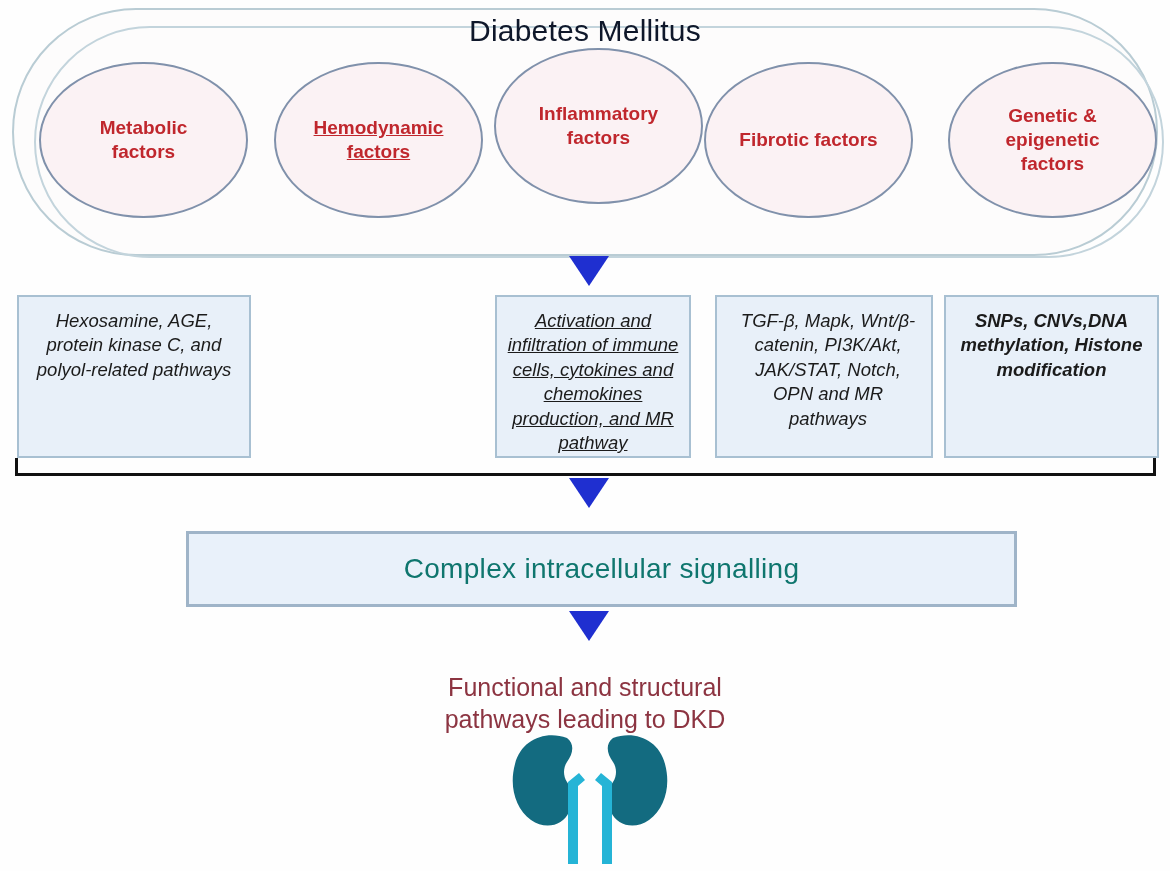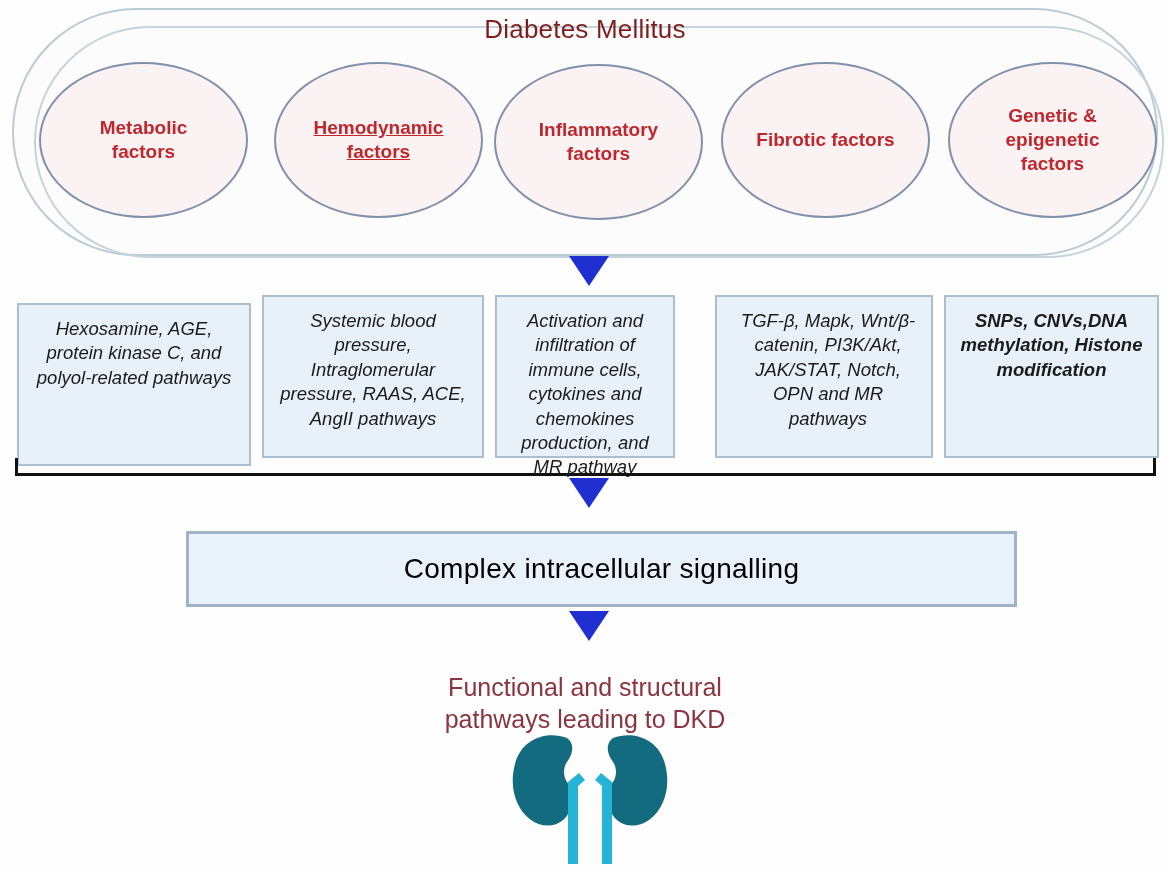--- a/index.html
+++ b/index.html
@@ -40,22 +40,22 @@
     border-radius: 116px;
     background: transparent;
     box-sizing: border-box;
   }
   .dm-title {
     position: absolute;
     left: 0;
     top: 14px;
     width: 1170px;
     text-align: center;
-    font-size: 26px;
-    color: #7f1d1d;
+    font-size: 30px;
+    color: #0f172a;
     font-weight: 400;
     letter-spacing: 0.2px;
   }
 
   
   .ellipse {
     position: absolute;
     width: 209px;
     height: 156px;
     border-radius: 50%;
@@ -68,22 +68,22 @@
     text-align: center;
     color: #c0272d;
     font-weight: bold;
     font-size: 19px;
     line-height: 1.25;
     padding: 0 10px;
   }
   .ellipse span { display: block; }
   #ell0 { left: 39px;   top: 62px; }
   #ell1 { left: 274px;  top: 62px; text-decoration: underline; }
-  #ell2 { left: 494px;  top: 64px; }
-  #ell3 { left: 721px;  top: 62px; }
+  #ell2 { left: 494px;  top: 48px; }
+  #ell3 { left: 704px;  top: 62px; }
   #ell4 { left: 948px;  top: 62px; justify-content: center; }
 
   
   .arrow {
     position: absolute;
     width: 0;
     height: 0;
     border-left: 20px solid transparent;
     border-right: 20px solid transparent;
     border-top: 30px solid #1f2fd0;
@@ -100,23 +100,23 @@
     border: 2px solid #a8c0d2;
     background: #e8f0f9;
     box-sizing: border-box;
     font-style: italic;
     font-size: 18.5px;
     line-height: 1.32;
     color: #1b1b1b;
     text-align: center;
     padding: 12px 8px 0 8px;
   }
-  #pbox0 { left: 17px;   width: 234px; margin-top: 8px; }
+  #pbox0 { left: 17px;   width: 234px; }
   #pbox1 { left: 262px;  width: 222px; }
-  #pbox2 { left: 495px;  width: 180px; }
+  #pbox2 { left: 495px;  width: 196px; text-decoration: underline; }
   #pbox3 { left: 715px;  width: 218px; padding-left: 16px; }
   #pbox4 { left: 944px;  width: 215px; font-weight: bold; }
 
   
   .bracket {
     position: absolute;
     left: 15px;
     top: 458px;
     width: 1141px;
     height: 18px;
@@ -133,21 +133,21 @@
     top: 531px;
     width: 831px;
     height: 76px;
     border: 3px solid #9fb4c8;
     background: #e9f1fa;
     box-sizing: border-box;
     display: flex;
     align-items: center;
     justify-content: center;
     font-size: 28px;
-    color: #000000;
+    color: #0f766e;
     letter-spacing: 0.3px;
   }
 
   
   .dkd-caption {
     position: absolute;
     left: 0;
     top: 672px;
     width: 1170px;
     text-align: center;
@@ -205,21 +205,20 @@
     <div>
       <span>Genetic &amp;</span>
       <span>epigenetic</span>
       <span>factors</span>
     </div>
   </div>
 
   <div class="arrow" id="arrow-top"></div>
 
   <div class="pbox" id="pbox0">Hexosamine, AGE, protein kinase C, and polyol-related pathways</div>
-  <div class="pbox" id="pbox1">Systemic blood pressure, Intraglomerular pressure, RAAS, ACE, AngII pathways</div>
   <div class="pbox" id="pbox2">Activation and infiltration of immune cells, cytokines and chemokines production, and MR pathway</div>
   <div class="pbox" id="pbox3">TGF-β, Mapk, Wnt/β-catenin, PI3K/Akt, JAK/STAT, Notch, OPN and MR pathways</div>
   <div class="pbox" id="pbox4">SNPs, CNVs,DNA methylation, Histone modification</div>
 
   <div class="bracket"></div>
 
   <div class="arrow" id="arrow-mid"></div>
 
   <div class="sig-box">
     <span>Complex intracellular signalling</span>

